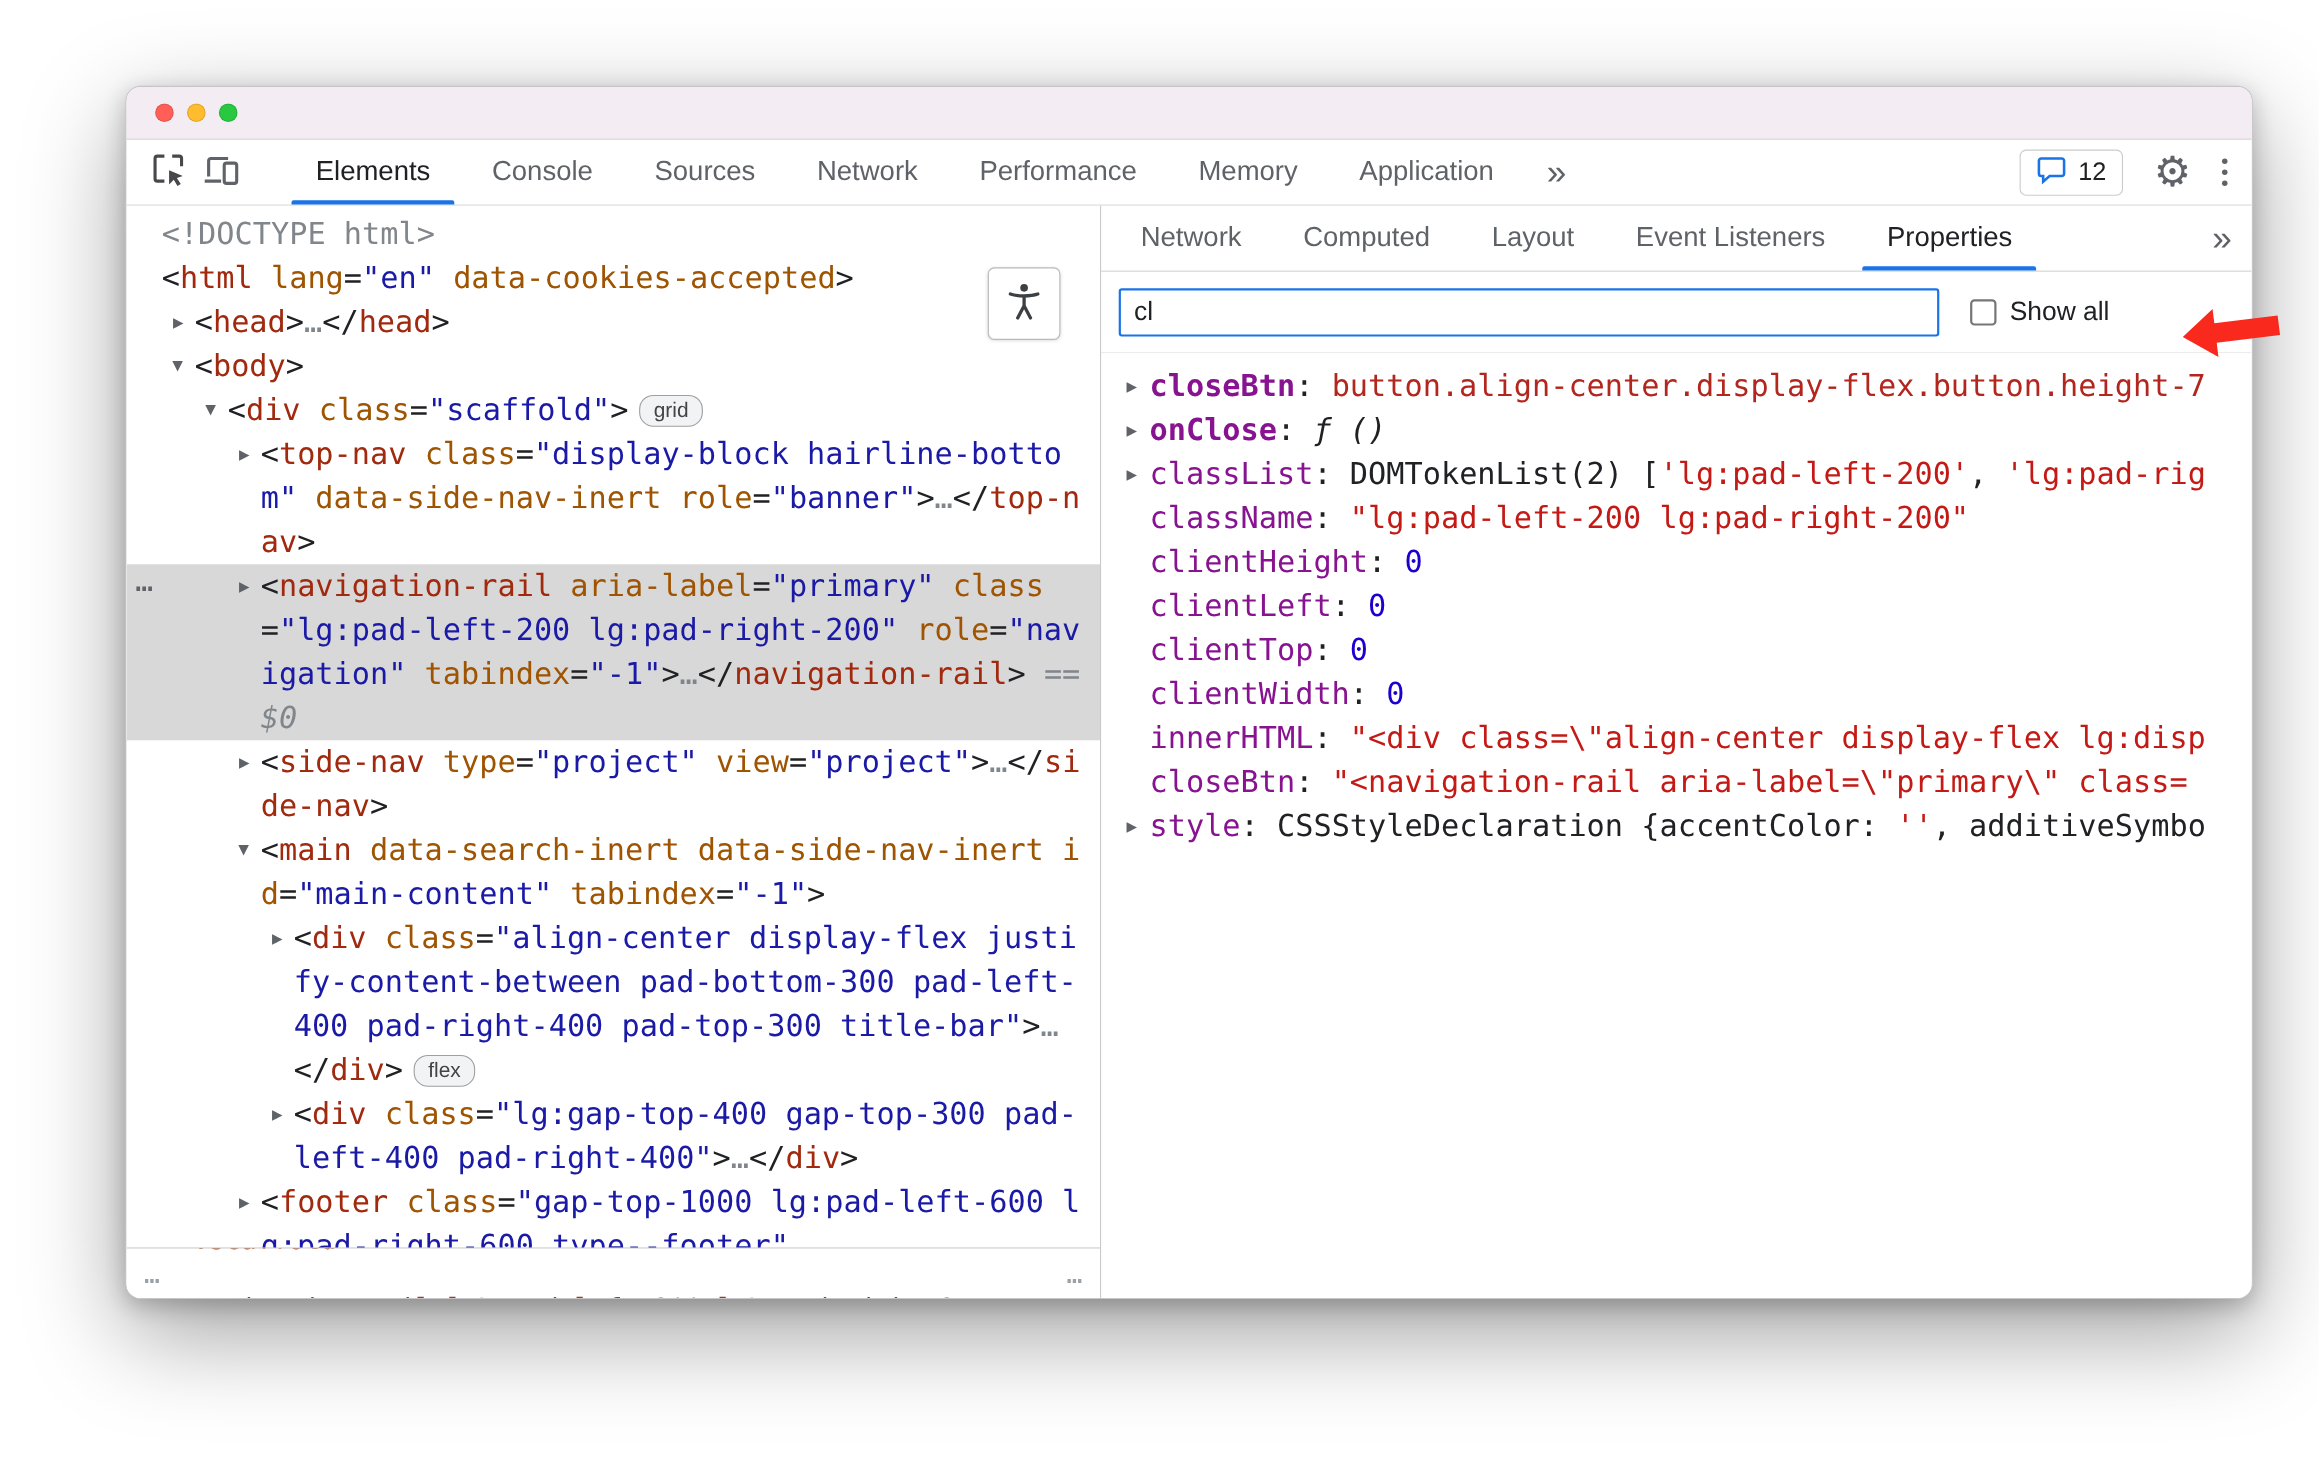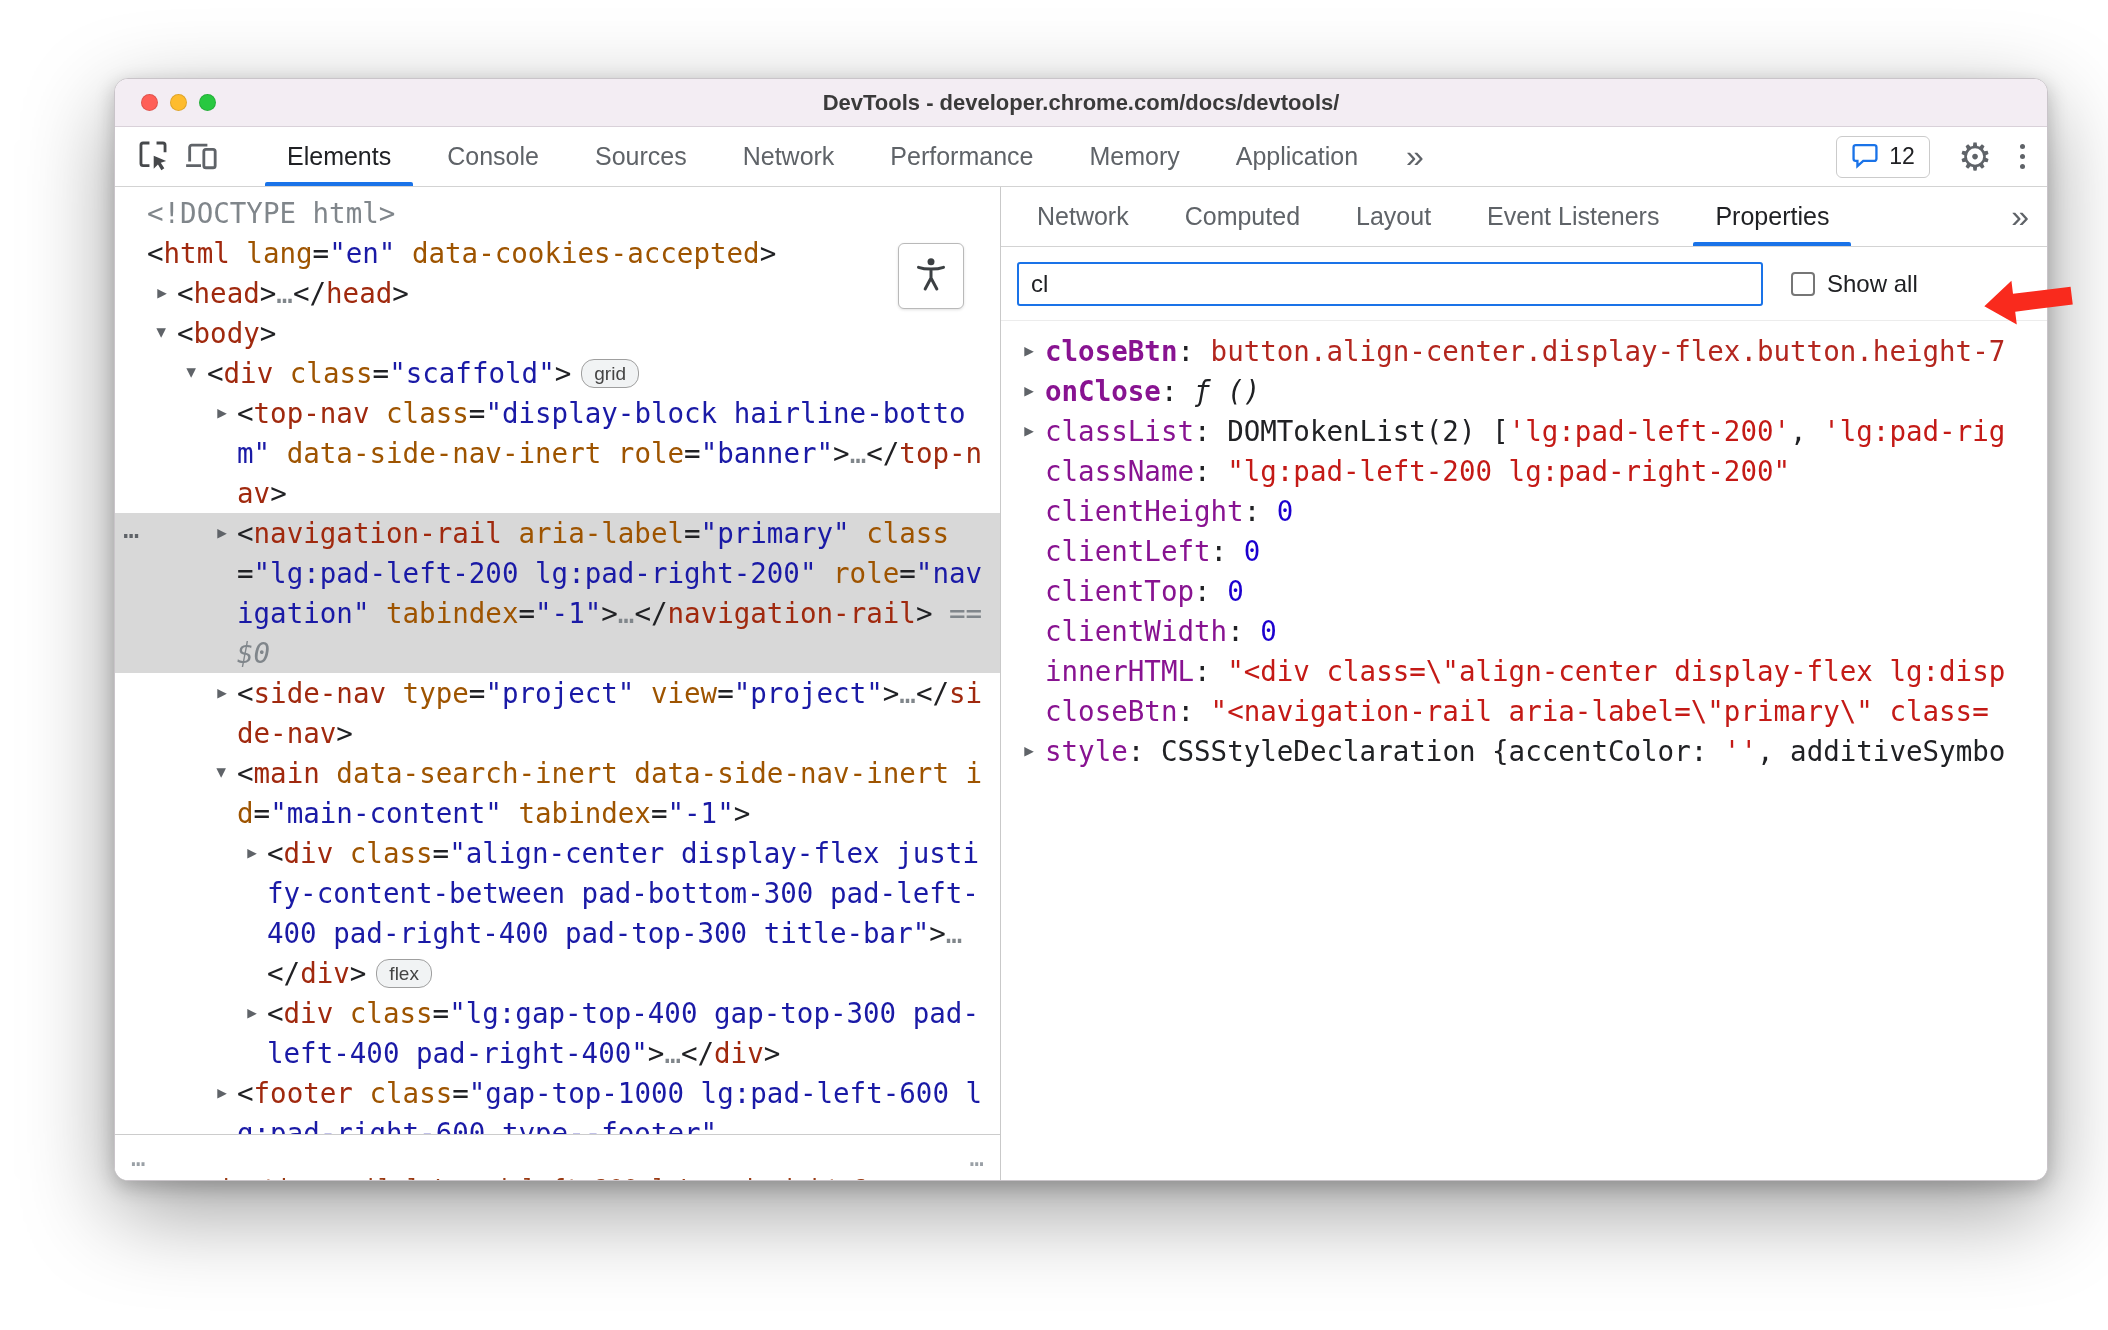--- a/index.html
+++ b/index.html
@@ -87,21 +87,20 @@
 <body>
 
 <div class="window">
 
   <div class="titlebar">
     <div class="traffic">
       <span class="light red"></span>
       <span class="light yellow"></span>
       <span class="light green"></span>
     </div>
-    <div class="title">DevTools - developer.chrome.com/docs/devtools/</div>
   </div>
 
   <div class="toolbar">
     <span class="icon-btn">
       <span>
         <svg width="34" height="34" viewBox="0 0 24 24" fill="none" stroke="#46484b" stroke-width="2">
           <path d="M9.5 3.5 H5 a1.5 1.5 0 0 0 -1.5 1.5 v13 a1.5 1.5 0 0 0 1.5 1.5 h4.5 M14.5 3.5 H19 a1.5 1.5 0 0 1 1.5 1.5 v5"></path>
           <path d="M12.5 12.5 l8.8 3.7 -3.8 1.3 2.5 3.9 -2.1 1.3 -2.4 -4 -3 3 z" fill="#46484b" stroke="none"></path>
         </svg>
       </span>

